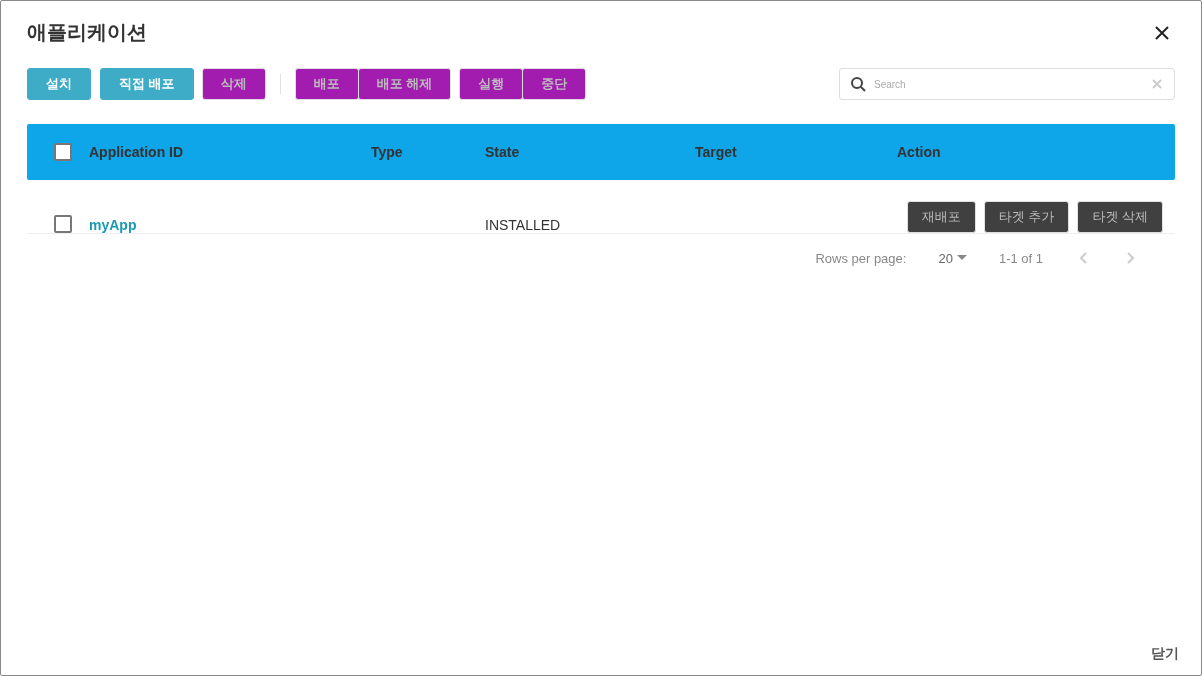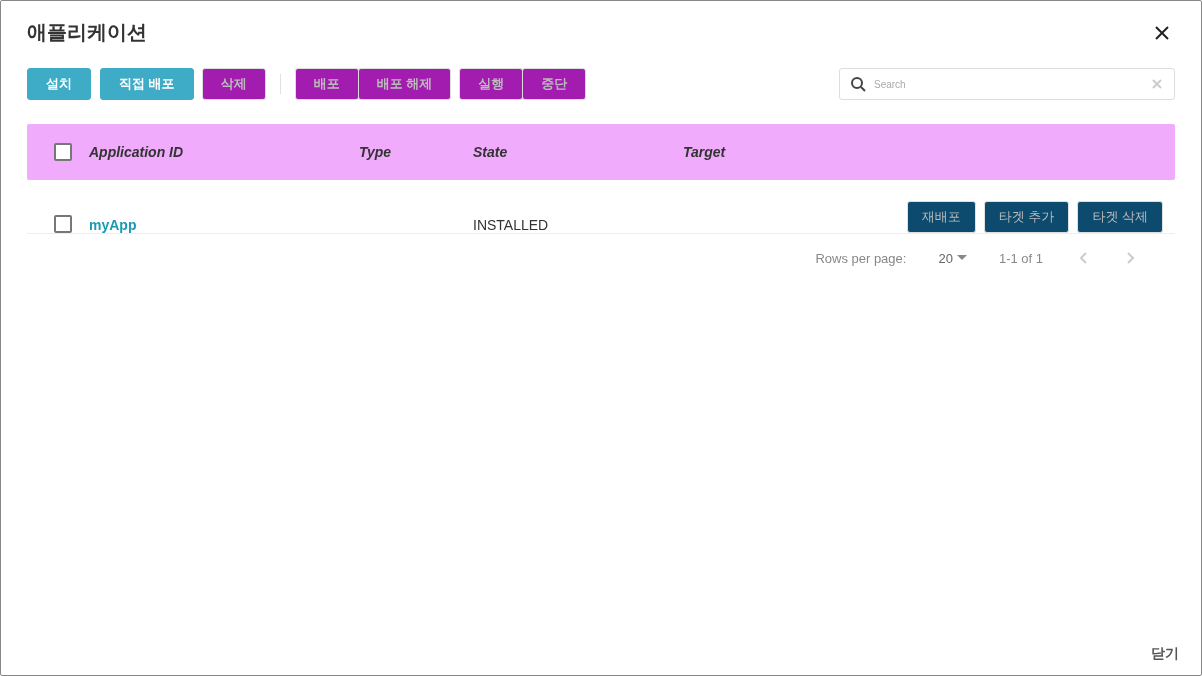--- a/index.html
+++ b/index.html
@@ -103,29 +103,28 @@
   }
   .search input::placeholder { color: #aaa; }
   .search .icon { color: #555; }
   .search .clear-icon { color: #bbb; cursor: pointer; }
   .table-wrap {
     padding: 0 26px;
   }
   .table-head {
     display: flex;
     align-items: center;
-    background: #f0abfc;
+    background: #0ea5e9;
     height: 56px;
     border-radius: 2px;
     padding: 0 12px 0 10px;
-    font-style: italic;
   }
   .col-check { width: 52px; display:flex; justify-content:center; }
   .col-appid { width: 270px; }
-  .col-type  { width: 114px; }
+  .col-type  { width: 114px; margin-left: 12px; }
   .col-state { width: 210px; }
   .col-target{ width: 202px; }
   .col-action{ flex: 1; }
   .th {
     font-size: 14px;
     font-weight: 700;
     color: #333;
   }
   .table-row {
     display: flex;
@@ -147,21 +146,21 @@
   .row-actions {
     display: flex;
     gap: 8px;
     justify-content: flex-end;
     padding-right: 0;
   }
   .btn-sm {
     height: 32px;
     padding: 0 14px;
     border: 1px solid #e0e0e0;
-    background: #0c4a6e;
+    background: #404040;
     border-radius: 3px;
     font-size: 13px;
     color: #bbb;
     cursor: default;
   }
   .pagination {
     display: flex;
     align-items: center;
     justify-content: flex-end;
     padding: 14px 36px 0 0;
@@ -247,20 +246,21 @@
   <div class="table-wrap">
 
     <div class="table-head">
       <div class="col-check">
         <span class="checkbox"></span>
       </div>
       <div class="col-appid th">Application ID</div>
       <div class="col-type th">Type</div>
       <div class="col-state th">State</div>
       <div class="col-target th">Target</div>
+      <div class="col-action th">Action</div>
     </div>
 
     <div class="table-row">
       <div class="col-check">
         <span class="checkbox"></span>
       </div>
       <div class="col-appid td link">myApp</div>
       <div class="col-type td"></div>
       <div class="col-state td">INSTALLED</div>
       <div class="col-target td"></div>

